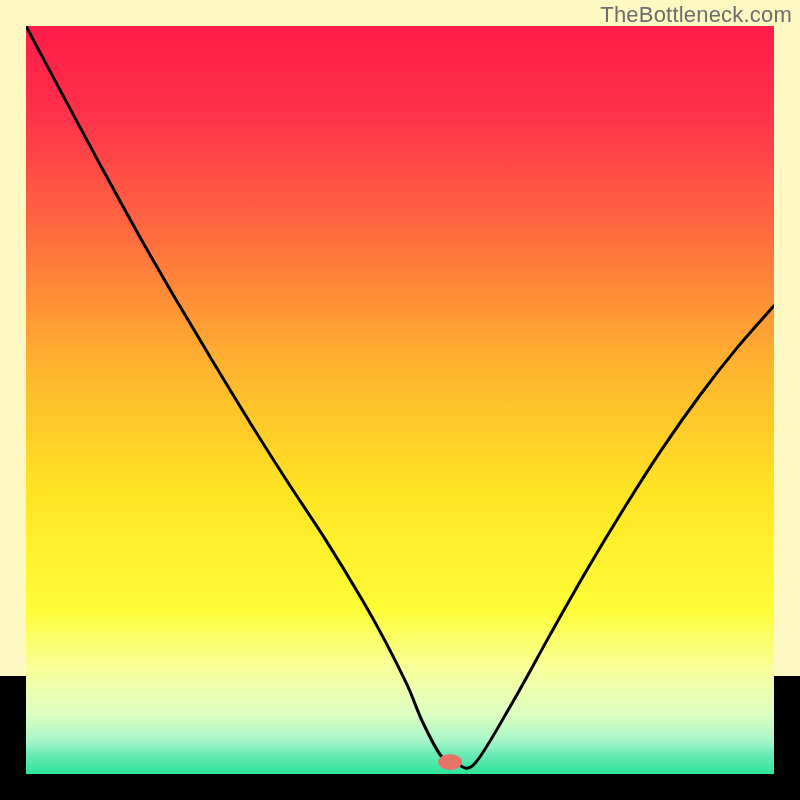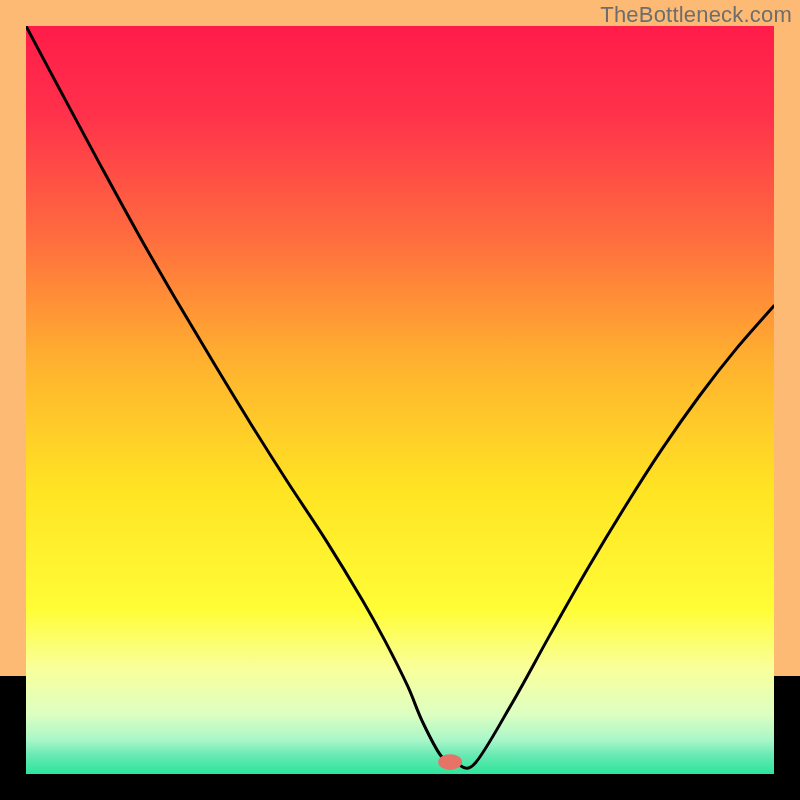--- a/index.html
+++ b/index.html
@@ -8,21 +8,21 @@
     background: #000;
     width: 800px;
     height: 800px;
     overflow: hidden;
     font-family: Arial, Helvetica, sans-serif;
   }
   .frame {
     position: relative;
     width: 800px;
     height: 676px;
-    background: #fdba74;
+    background: #fef9c3;
   }
   .watermark {
     position: absolute;
     top: 2px;
     right: 8px;
     font-size: 22px;
     color: #6d6d6d;
     font-weight: 500;
     letter-spacing: 0.2px;
     z-index: 10;

